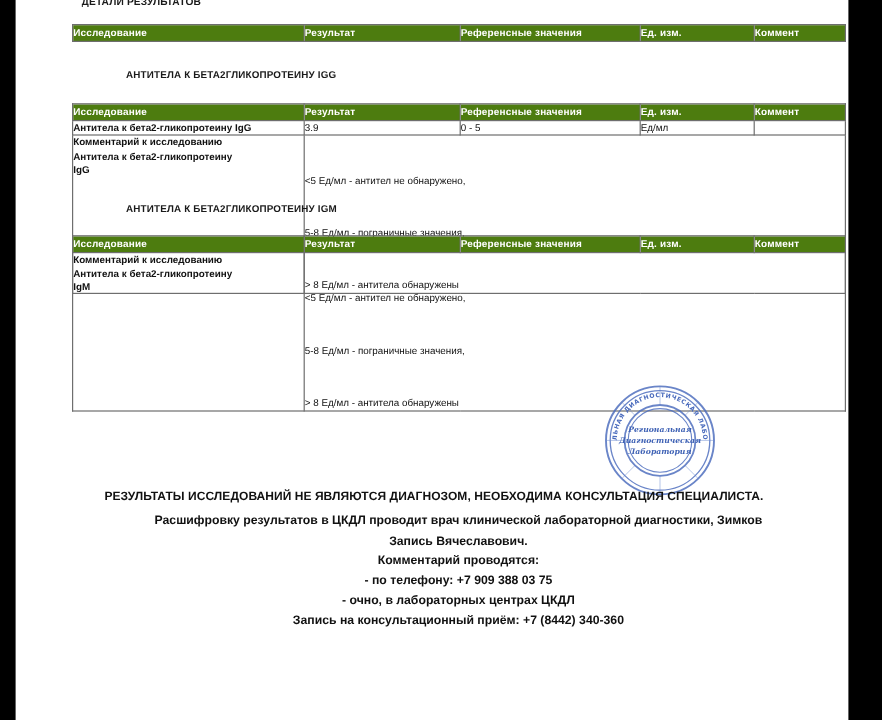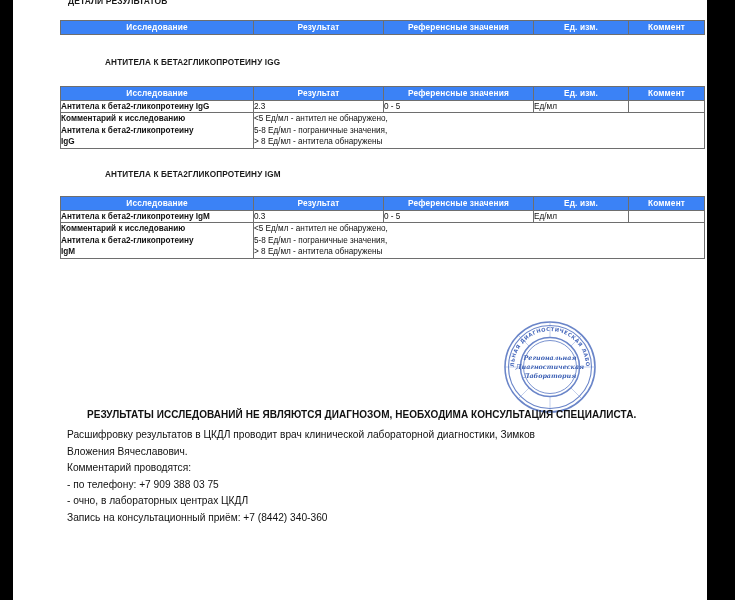--- a/index.html
+++ b/index.html
@@ -48,25 +48,25 @@
     table-layout: fixed;
     width: 644px;
     left: 47px;
   }
   table.rpt td, table.rpt th {
     border: 1px solid #6e6e6e;
     padding: 0;
     vertical-align: top;
   }
   .hdr th {
-    background: #3b82f6;
+    background: #4d7c0f;
     color: #ffffff;
     font-size: 8.3px;
     font-weight: bold;
-    text-align: center;
+    text-align: left;
     height: 13px;
     line-height: 13px;
     letter-spacing: 0.15px;
     border: 1px solid #9a5a10;
     overflow: hidden;
     white-space: nowrap;
   }
   .cell {
     font-size: 8.2px;
     color: #111111;
@@ -79,21 +79,21 @@
   .cell.b { font-weight: bold; }
   .cell.empty { height: 13px; }
   .note-line {
     display: block;
     font-size: 8.2px;
     line-height: 11.5px;
     color: #111111;
     white-space: nowrap;
   }
   .note-left { font-weight: bold; }
-  .note-right { font-weight: normal; }
+  .note-right { font-weight: normal; margin-top: 32px; }
   .sec-title {
     position: absolute;
     left: 56px;
     font-size: 8.2px;
     font-weight: bold;
     color: #1a1a1a;
     letter-spacing: 0.15px;
     white-space: nowrap;
     margin-left: 36px;
   }
@@ -120,22 +120,23 @@
   .f-disclaimer {
     font-size: 10px;
     font-weight: bold;
     letter-spacing: 0.05px;
     line-height: 17px;
     margin-bottom: 4px;
     margin-left: 20px;
   }
   .f-bold {
     font-size: 10.2px;
-    font-weight: normal;
+    font-weight: bold;
     line-height: 16.5px;
+    text-align: center;
   }
 </style>
 </head>
 <body>
 
 <div class="screen">
 
   <div class="page">
 
     <div class="clip-top">
@@ -174,21 +175,21 @@
       <tbody>
           <tr class="hdr">
         <th>Исследование</th>
         <th>Результат</th>
         <th>Референсные значения</th>
         <th>Ед. изм.</th>
         <th>Коммент</th>
       </tr>
       <tr>
         <td class="cell b">Антитела к бета2-гликопротеину  IgG</td>
-        <td class="cell">2.3</td>
+        <td class="cell">3.9</td>
         <td class="cell">0 - 5</td>
         <td class="cell">Ед/мл</td>
         <td class="cell"></td>
       </tr>
       <tr>
         <td class="cell">
           <span class="note-line note-left">Комментарий к исследованию</span>
           <span class="note-line note-left">Антитела к бета2-гликопротеину</span>
           <span class="note-line note-left">IgG</span>
         </td>
@@ -211,27 +212,20 @@
         <col style="width:95px">
           <col style="width:76px">
       </colgroup>
       <tbody>
           <tr class="hdr">
         <th>Исследование</th>
         <th>Результат</th>
         <th>Референсные значения</th>
         <th>Ед. изм.</th>
         <th>Коммент</th>
-      </tr>
-      <tr>
-        <td class="cell b">Антитела к бета2-гликопротеину IgM</td>
-        <td class="cell">0.3</td>
-        <td class="cell">0 - 5</td>
-        <td class="cell">Ед/мл</td>
-        <td class="cell"></td>
       </tr>
       <tr>
         <td class="cell">
           <span class="note-line note-left">Комментарий к исследованию</span>
           <span class="note-line note-left">Антитела к бета2-гликопротеину</span>
           <span class="note-line note-left">IgM</span>
         </td>
         <td class="cell" colspan="4">
           <span class="note-line note-right">&lt;5 Ед/мл - антител не обнаружено,</span>
           <span class="note-line note-right">5-8 Ед/мл - пограничные значения,</span>
@@ -268,21 +262,21 @@
         </text>
         <text x="48" y="41" text-anchor="middle" font-family="DejaVu Serif, serif" font-size="6.4" fill="#3f62b5" font-style="italic" font-weight="bold">Региональная</text>
         <text x="48" y="50" text-anchor="middle" font-family="DejaVu Serif, serif" font-size="6.4" fill="#3f62b5" font-style="italic" font-weight="bold">Диагностическая</text>
         <text x="48" y="59" text-anchor="middle" font-family="DejaVu Serif, serif" font-size="6.4" fill="#3f62b5" font-style="italic" font-weight="bold">Лаборатория</text>
       </svg>
     </div>
 
     <div class="footer">
       <span class="f-line f-disclaimer">РЕЗУЛЬТАТЫ ИССЛЕДОВАНИЙ НЕ ЯВЛЯЮТСЯ ДИАГНОЗОМ, НЕОБХОДИМА КОНСУЛЬТАЦИЯ СПЕЦИАЛИСТА.</span>
       <span class="f-line f-bold">Расшифровку результатов в ЦКДЛ проводит врач клинической лабораторной диагностики, Зимков</span>
-      <span class="f-line f-bold">Вложения Вячеславович.</span>
+      <span class="f-line f-bold">Запись Вячеславович.</span>
       <span class="f-line f-bold">Комментарий проводятся:</span>
       <span class="f-line f-bold">- по телефону: +7 909 388 03 75</span>
       <span class="f-line f-bold">- очно, в лабораторных центрах ЦКДЛ</span>
       <span class="f-line f-bold">Запись на консультационный приём: +7 (8442) 340-360</span>
     </div>
 
   </div>
 </div>
 
 </body></html>

